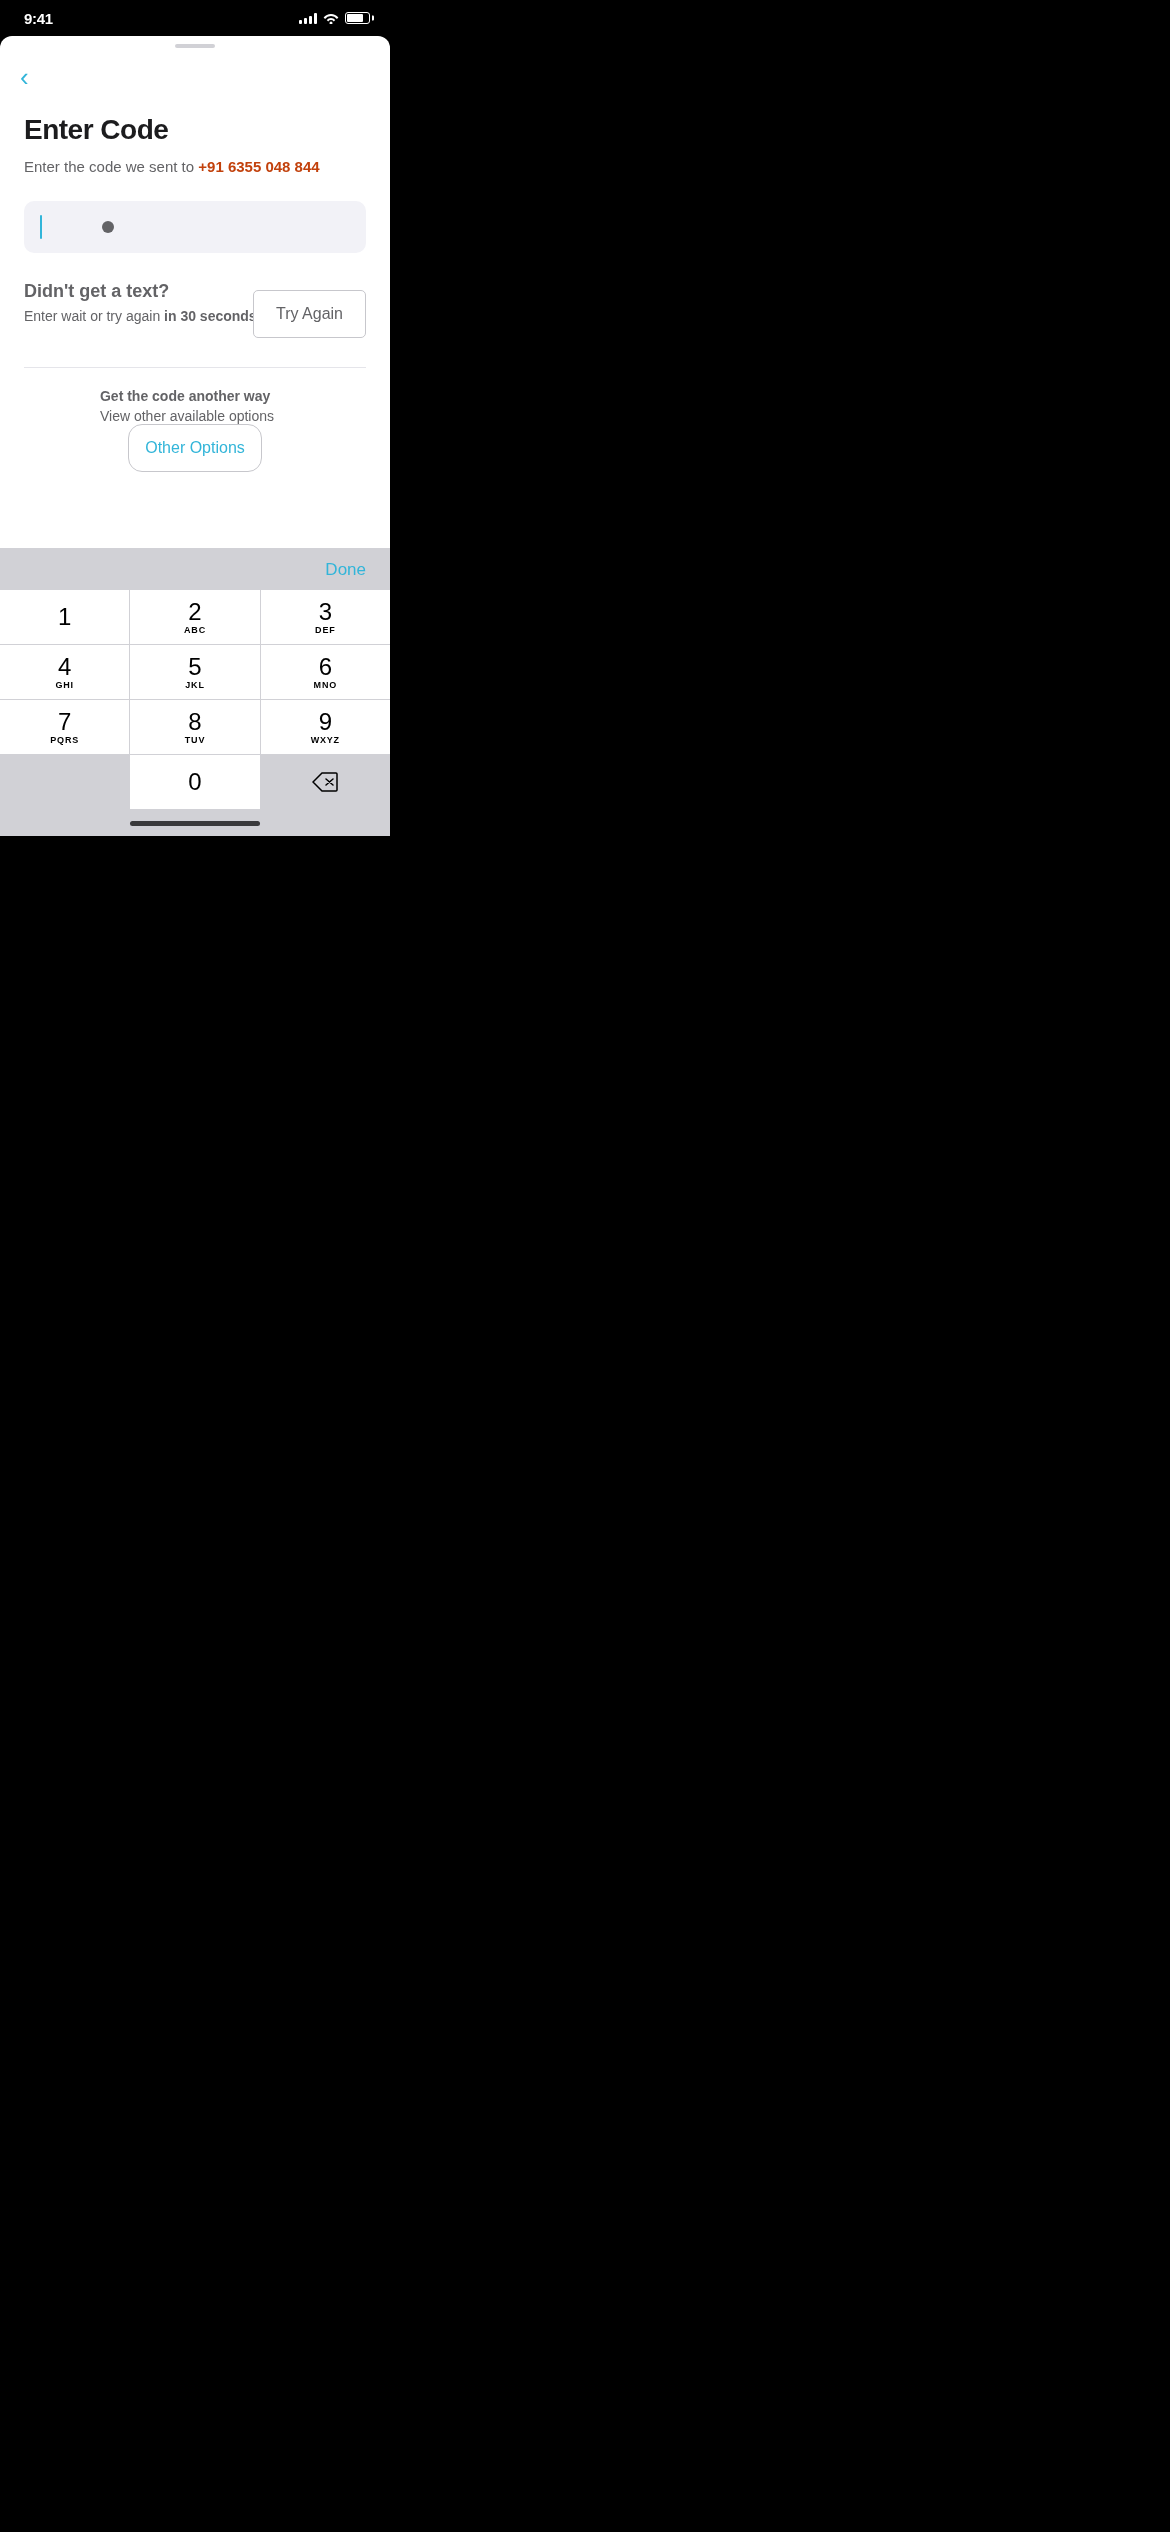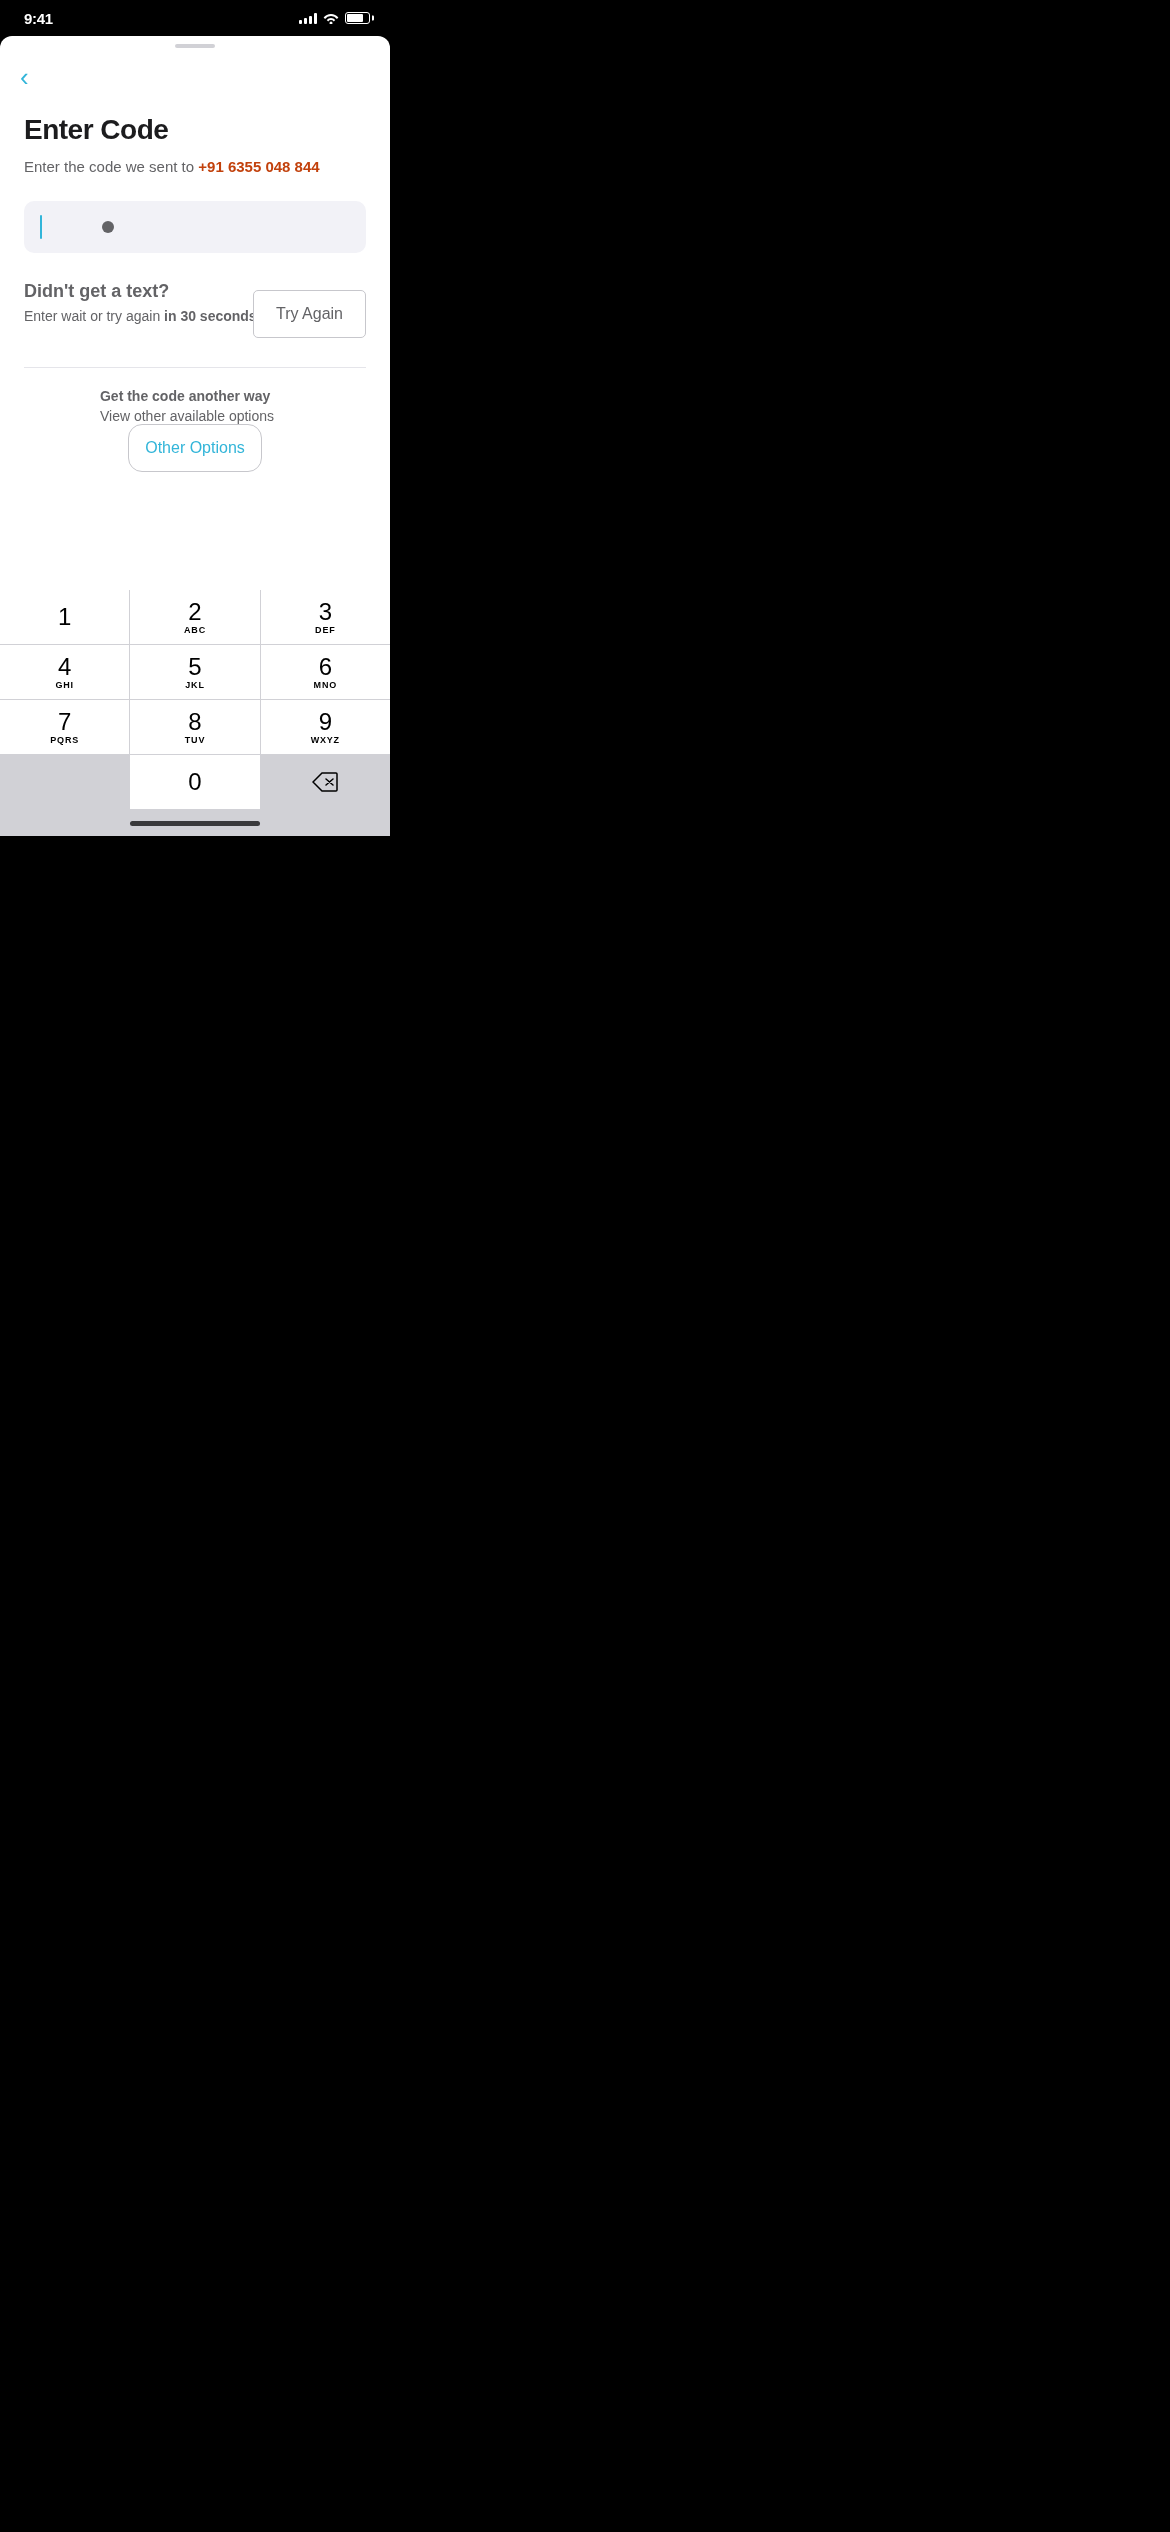--- a/index.html
+++ b/index.html
@@ -413,20 +413,23 @@
         <div class="options-title">Get the code another way</div>
         <div class="options-description">View other available options</div>
       </div>
       <button class="other-options-btn">Other Options</button>
     </div>
 
   </div>
 
   <div class="keyboard-area">
 
+    <div class="keyboard-done-bar">
+      <button class="done-btn">Done</button>
+    </div>
 
     <div class="keyboard-grid">
 
       <button class="key-btn">
         <span class="key-number">1</span>
         <span class="key-letters"></span>
       </button>
       <button class="key-btn">
         <span class="key-number">2</span>
         <span class="key-letters">ABC</span>

